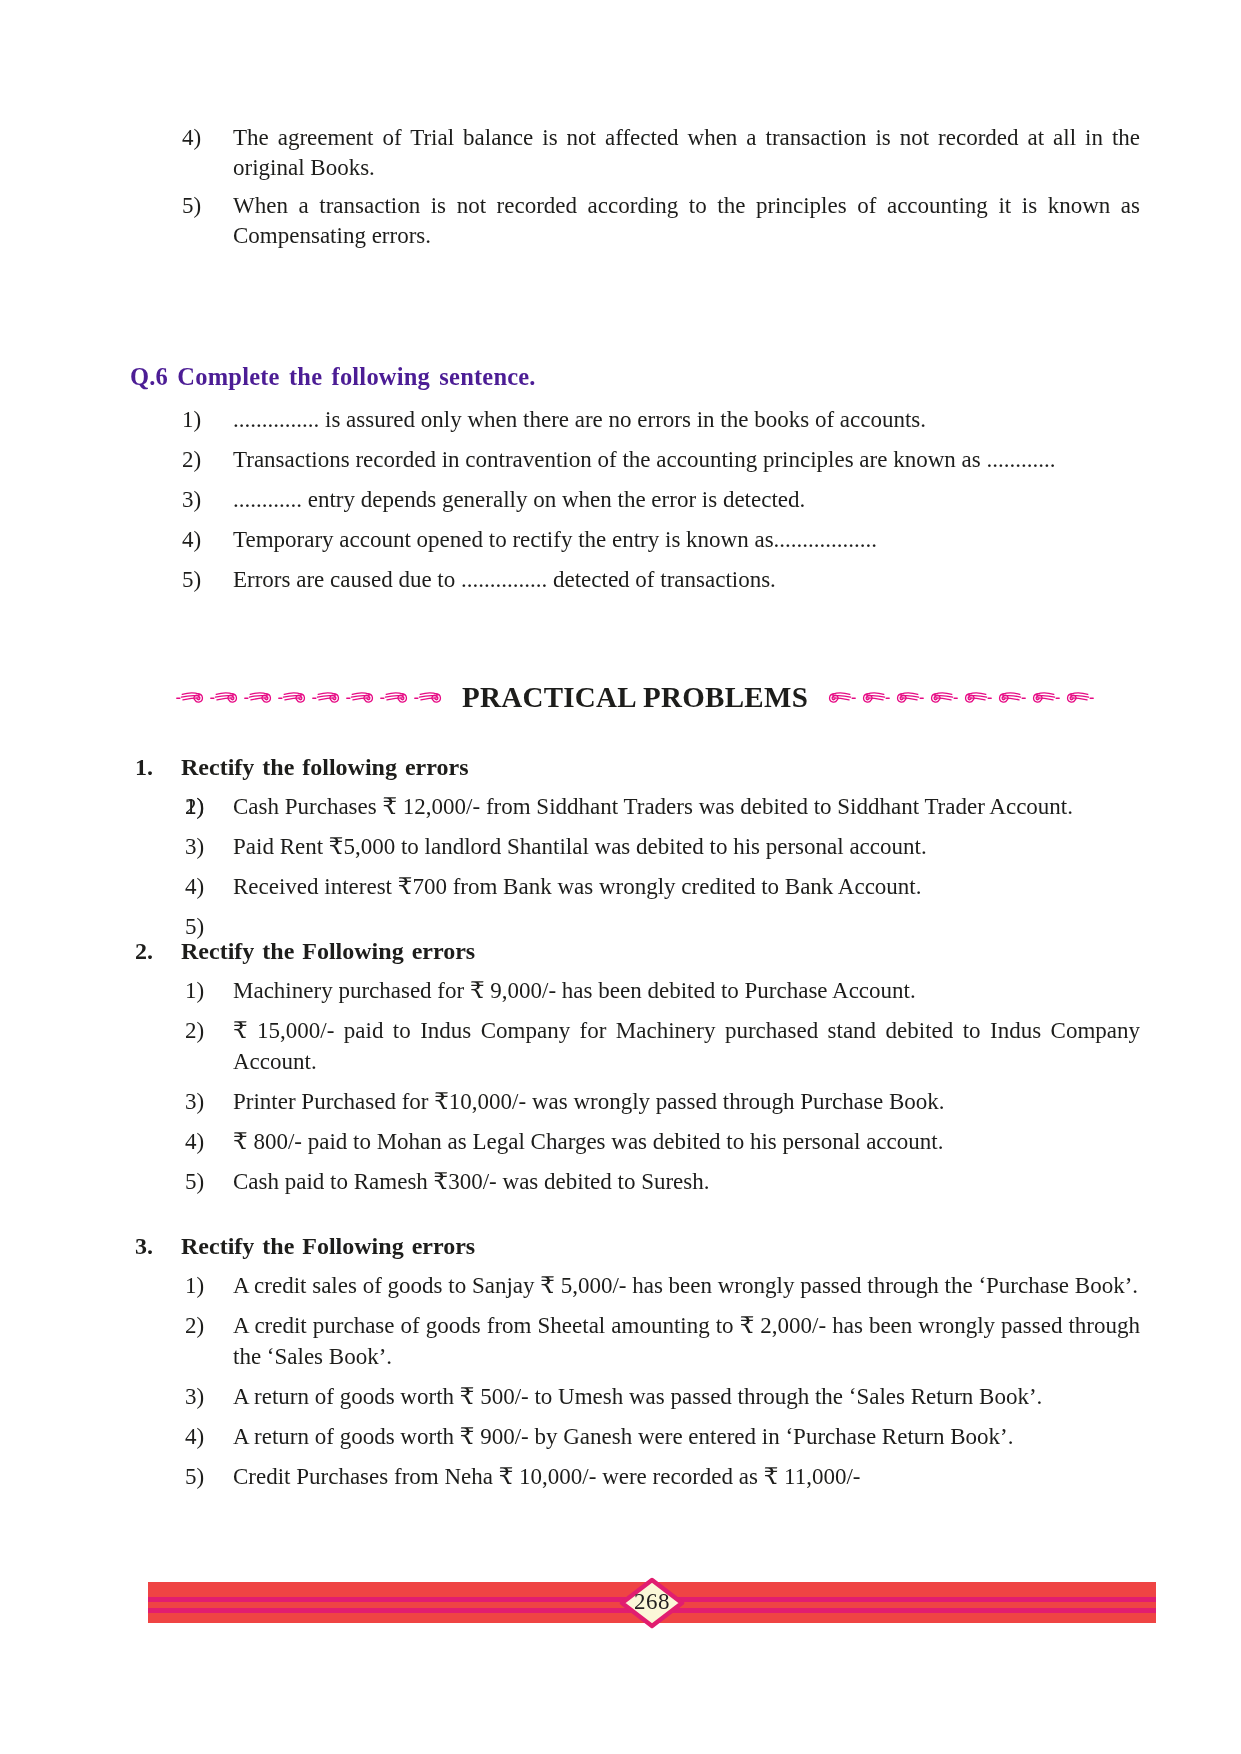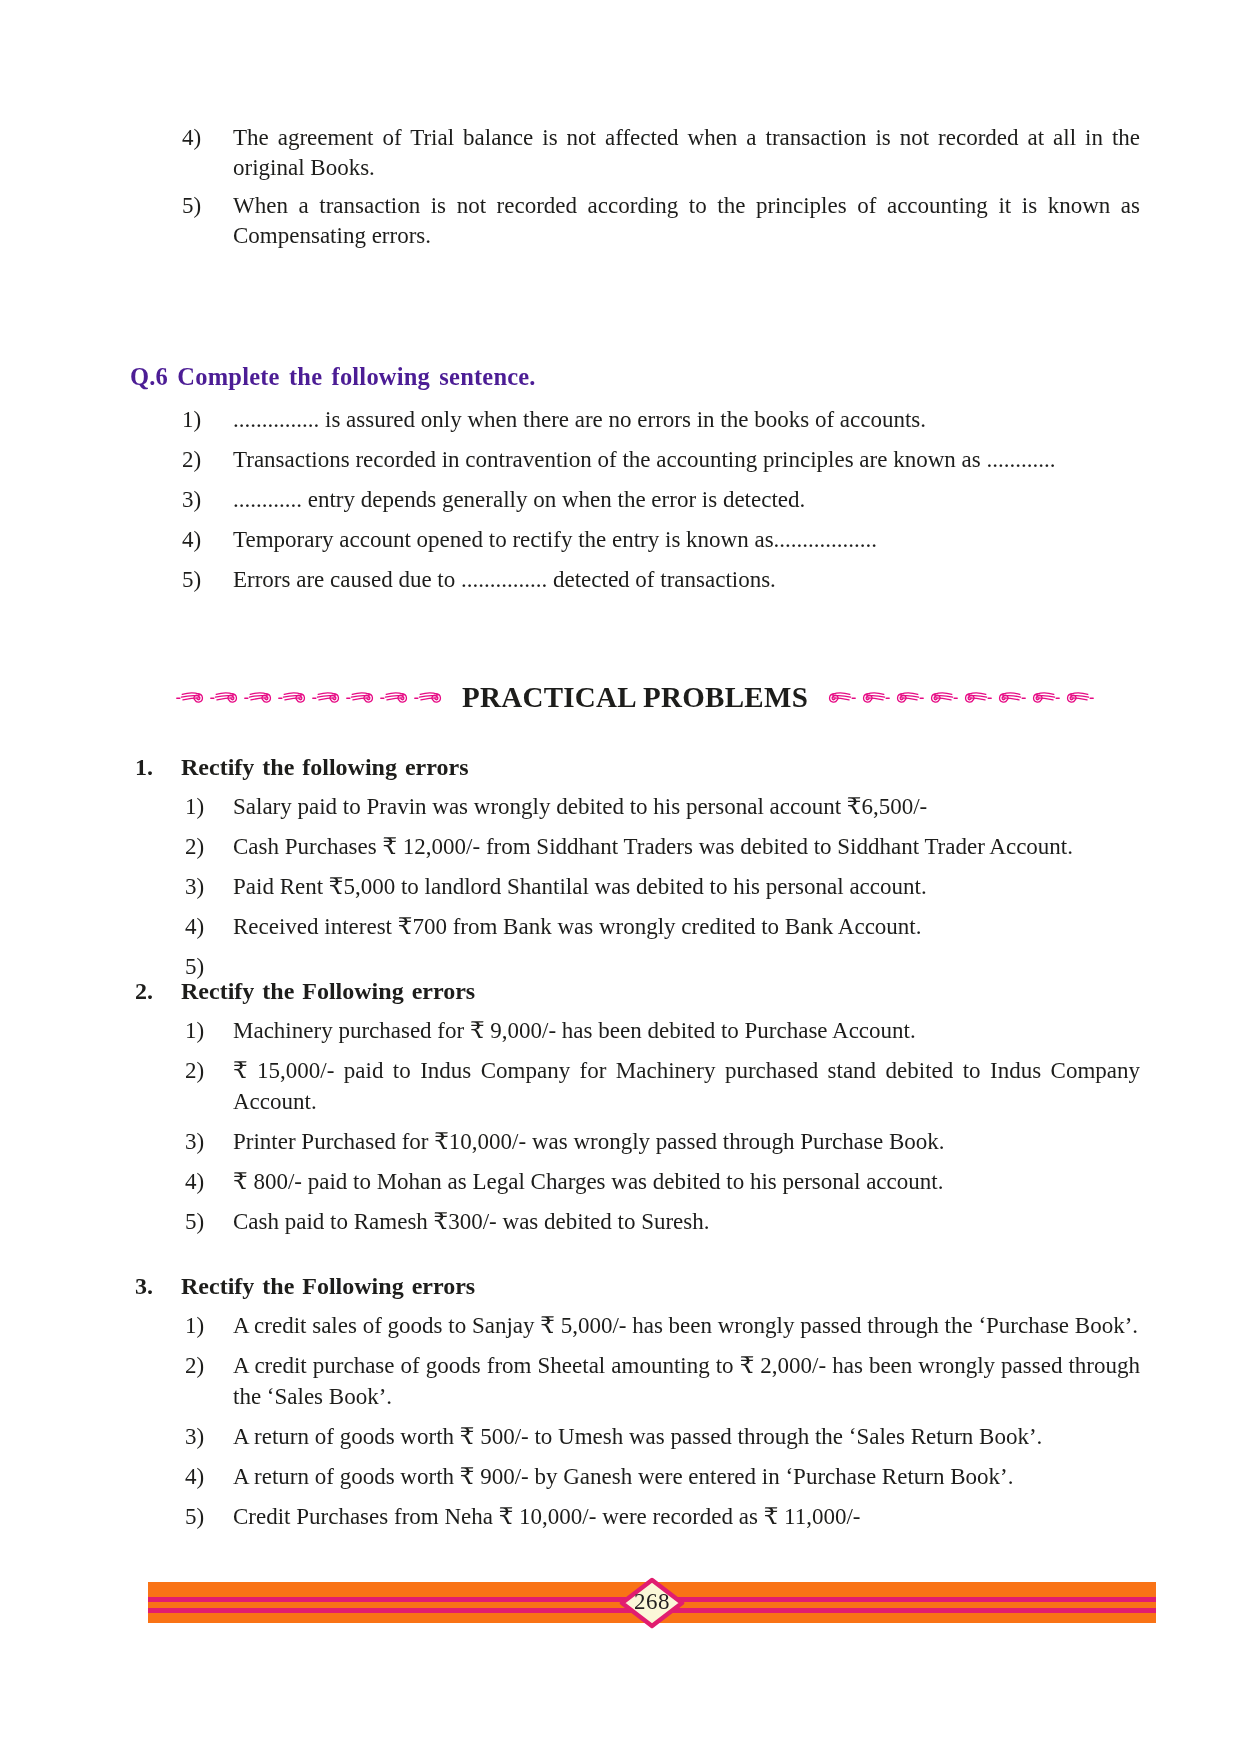--- a/index.html
+++ b/index.html
@@ -31,21 +31,21 @@
   .section{margin-top:36px;}
   .sec-head{position:relative;padding-left:51px;font-size:24px;font-weight:bold;word-spacing:2px;}
   .sec-head .snum{position:absolute;left:5px;top:0;}
   .sec-items{margin-top:10px;}
   .sec-items .item{margin-top:9px;line-height:31px;}
   .sec-items .item .inum{left:55px;}
 
   
   .footer-band{
     position:absolute;left:148px;top:1582px;width:1008px;height:41px;
-    background:#f97316;
+    background:#ef4444;
   }
   .stripe{position:absolute;left:0;width:100%;height:5px;background:#e11d70;}
   .stripe.s1{top:15px;}
   .stripe.s2{top:26px;}
   .diamond-wrap{
     position:absolute;left:504px;top:-5px;transform:translateX(-50%);
     width:66px;height:52px;
   }
   .diamond-wrap svg{display:block;}
   .page-num{
@@ -160,21 +160,20 @@
   </div>
 
   <div class="section">
     <div class="sec-head">
       <span class="snum">1.</span>
       <span>Rectify the following errors</span>
     </div>
     <div class="sec-items">
       <div class="item">
         <span class="inum">1)</span>
-        <span>Salary paid to Pravin was wrongly debited to his personal account ₹6,500/-</span>
       </div>
       <div class="item">
         <span class="inum">2)</span>
         <span>Cash Purchases ₹ 12,000/- from Siddhant Traders was debited to Siddhant Trader Account.</span>
       </div>
       <div class="item">
         <span class="inum">3)</span>
         <span>Paid Rent ₹5,000 to landlord Shantilal was debited to his personal account.</span>
       </div>
       <div class="item">

